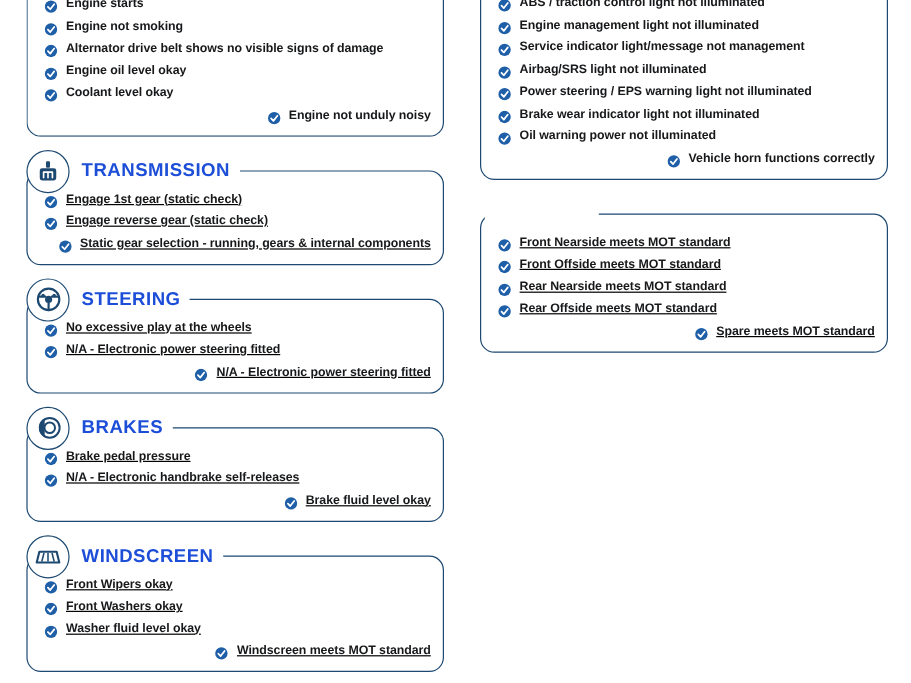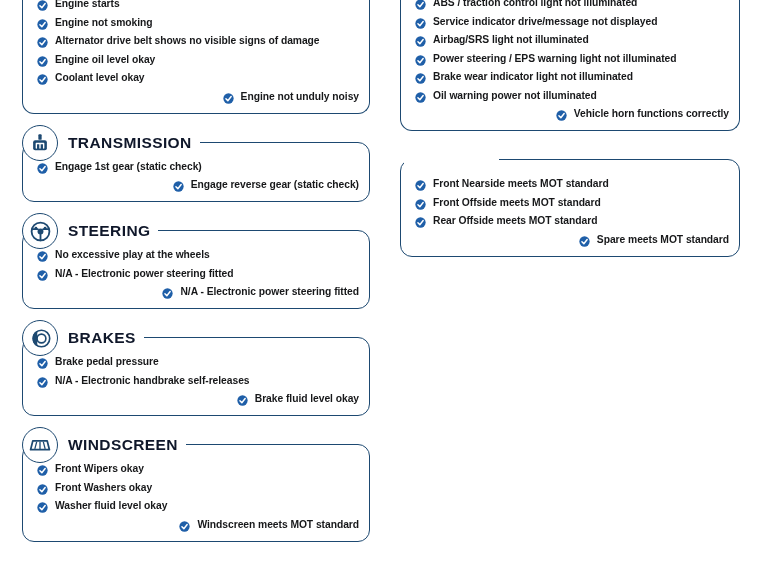--- a/index.html
+++ b/index.html
@@ -25,36 +25,36 @@
   
   .card.clipped .card-body{
     border-top:none;
     border-top-left-radius:0;
     border-top-right-radius:0;
     padding-top:0;
   }
 
   
   .card.titled{padding-top:19px;}
-  .card.titled .card-body{padding-top:18px;}
+  .card.titled .card-body{padding-top:18px;text-decoration:underline;}
   .hdr{
     position:absolute;left:0;top:0;height:40px;
     display:flex;align-items:center;gap:8px;
     z-index:3;pointer-events:none;
   }
   .hdr > *{pointer-events:auto;}
   .icon-circle{
     width:36px;height:36px;border-radius:50%;
     border:1.7px solid #1d4971;background:#ffffff;
     display:flex;align-items:center;justify-content:center;
     box-sizing:border-box;flex:0 0 auto;
   }
   .icon-circle svg{display:block;}
   .sec-title{
-    font-size:15.5px;font-weight:bold;color:#0f172a;
+    font-size:15.5px;font-weight:bold;color:#1d4ed8;
     letter-spacing:0.4px;background:#ffffff;
     padding:0 8px 0 2px;line-height:1;white-space:nowrap;
   }
   
   .hdr-mask{
     position:absolute;left:4px;top:13px;height:14px;
     background:#ffffff;z-index:2;
   }
 
   
@@ -162,20 +162,29 @@
               <span class="chk-label">Engage 1st gear (static check)</span>
             </li>
             <li>
               <span class="tick">
                 <svg width="11" height="11" viewBox="0 0 12 12">
     <circle cx="6" cy="6" r="5.6" fill="#1f5fa8"></circle>
     <path d="M3.2 6.2l2.1 2.2 3.6-4.6" stroke="#ffffff" stroke-width="1.6" fill="none" stroke-linecap="round" stroke-linejoin="round"></path>
   </svg>
               </span>
               <span class="chk-label">Engage reverse gear (static check)</span>
+            </li>
+            <li>
+              <span class="tick">
+                <svg width="11" height="11" viewBox="0 0 12 12">
+    <circle cx="6" cy="6" r="5.6" fill="#1f5fa8"></circle>
+    <path d="M3.2 6.2l2.1 2.2 3.6-4.6" stroke="#ffffff" stroke-width="1.6" fill="none" stroke-linecap="round" stroke-linejoin="round"></path>
+  </svg>
+              </span>
+              <span class="chk-label">Static gear selection - running, gears &amp; internal components</span>
             </li>
           </ul>
         </div>
       </div>
       <div class="card titled">
         <div class="hdr-mask" style="width:120.8px"></div>
         <div class="hdr">
           <span class="icon-circle">
             <svg width="23" height="23" viewBox="0 0 24 24">
       <circle cx="12" cy="12" r="9.3" fill="none" stroke="#1d4971" stroke-width="1.9"></circle>
@@ -329,21 +338,30 @@
               </span>
               <span class="chk-label">ABS / traction control light not illuminated</span>
             </li>
             <li>
               <span class="tick">
                 <svg width="11" height="11" viewBox="0 0 12 12">
     <circle cx="6" cy="6" r="5.6" fill="#1f5fa8"></circle>
     <path d="M3.2 6.2l2.1 2.2 3.6-4.6" stroke="#ffffff" stroke-width="1.6" fill="none" stroke-linecap="round" stroke-linejoin="round"></path>
   </svg>
               </span>
-              <span class="chk-label">Service indicator drive/message not displayed</span>
+              <span class="chk-label">Engine management light not illuminated</span>
+            </li>
+            <li>
+              <span class="tick">
+                <svg width="11" height="11" viewBox="0 0 12 12">
+    <circle cx="6" cy="6" r="5.6" fill="#1f5fa8"></circle>
+    <path d="M3.2 6.2l2.1 2.2 3.6-4.6" stroke="#ffffff" stroke-width="1.6" fill="none" stroke-linecap="round" stroke-linejoin="round"></path>
+  </svg>
+              </span>
+              <span class="chk-label">Service indicator light/message not management</span>
             </li>
             <li>
               <span class="tick">
                 <svg width="11" height="11" viewBox="0 0 12 12">
     <circle cx="6" cy="6" r="5.6" fill="#1f5fa8"></circle>
     <path d="M3.2 6.2l2.1 2.2 3.6-4.6" stroke="#ffffff" stroke-width="1.6" fill="none" stroke-linecap="round" stroke-linejoin="round"></path>
   </svg>
               </span>
               <span class="chk-label">Airbag/SRS light not illuminated</span>
             </li>
@@ -400,20 +418,29 @@
               <span class="chk-label">Front Nearside meets MOT standard</span>
             </li>
             <li>
               <span class="tick">
                 <svg width="11" height="11" viewBox="0 0 12 12">
     <circle cx="6" cy="6" r="5.6" fill="#1f5fa8"></circle>
     <path d="M3.2 6.2l2.1 2.2 3.6-4.6" stroke="#ffffff" stroke-width="1.6" fill="none" stroke-linecap="round" stroke-linejoin="round"></path>
   </svg>
               </span>
               <span class="chk-label">Front Offside meets MOT standard</span>
+            </li>
+            <li>
+              <span class="tick">
+                <svg width="11" height="11" viewBox="0 0 12 12">
+    <circle cx="6" cy="6" r="5.6" fill="#1f5fa8"></circle>
+    <path d="M3.2 6.2l2.1 2.2 3.6-4.6" stroke="#ffffff" stroke-width="1.6" fill="none" stroke-linecap="round" stroke-linejoin="round"></path>
+  </svg>
+              </span>
+              <span class="chk-label">Rear Nearside meets MOT standard</span>
             </li>
             <li>
               <span class="tick">
                 <svg width="11" height="11" viewBox="0 0 12 12">
     <circle cx="6" cy="6" r="5.6" fill="#1f5fa8"></circle>
     <path d="M3.2 6.2l2.1 2.2 3.6-4.6" stroke="#ffffff" stroke-width="1.6" fill="none" stroke-linecap="round" stroke-linejoin="round"></path>
   </svg>
               </span>
               <span class="chk-label">Rear Offside meets MOT standard</span>
             </li>

